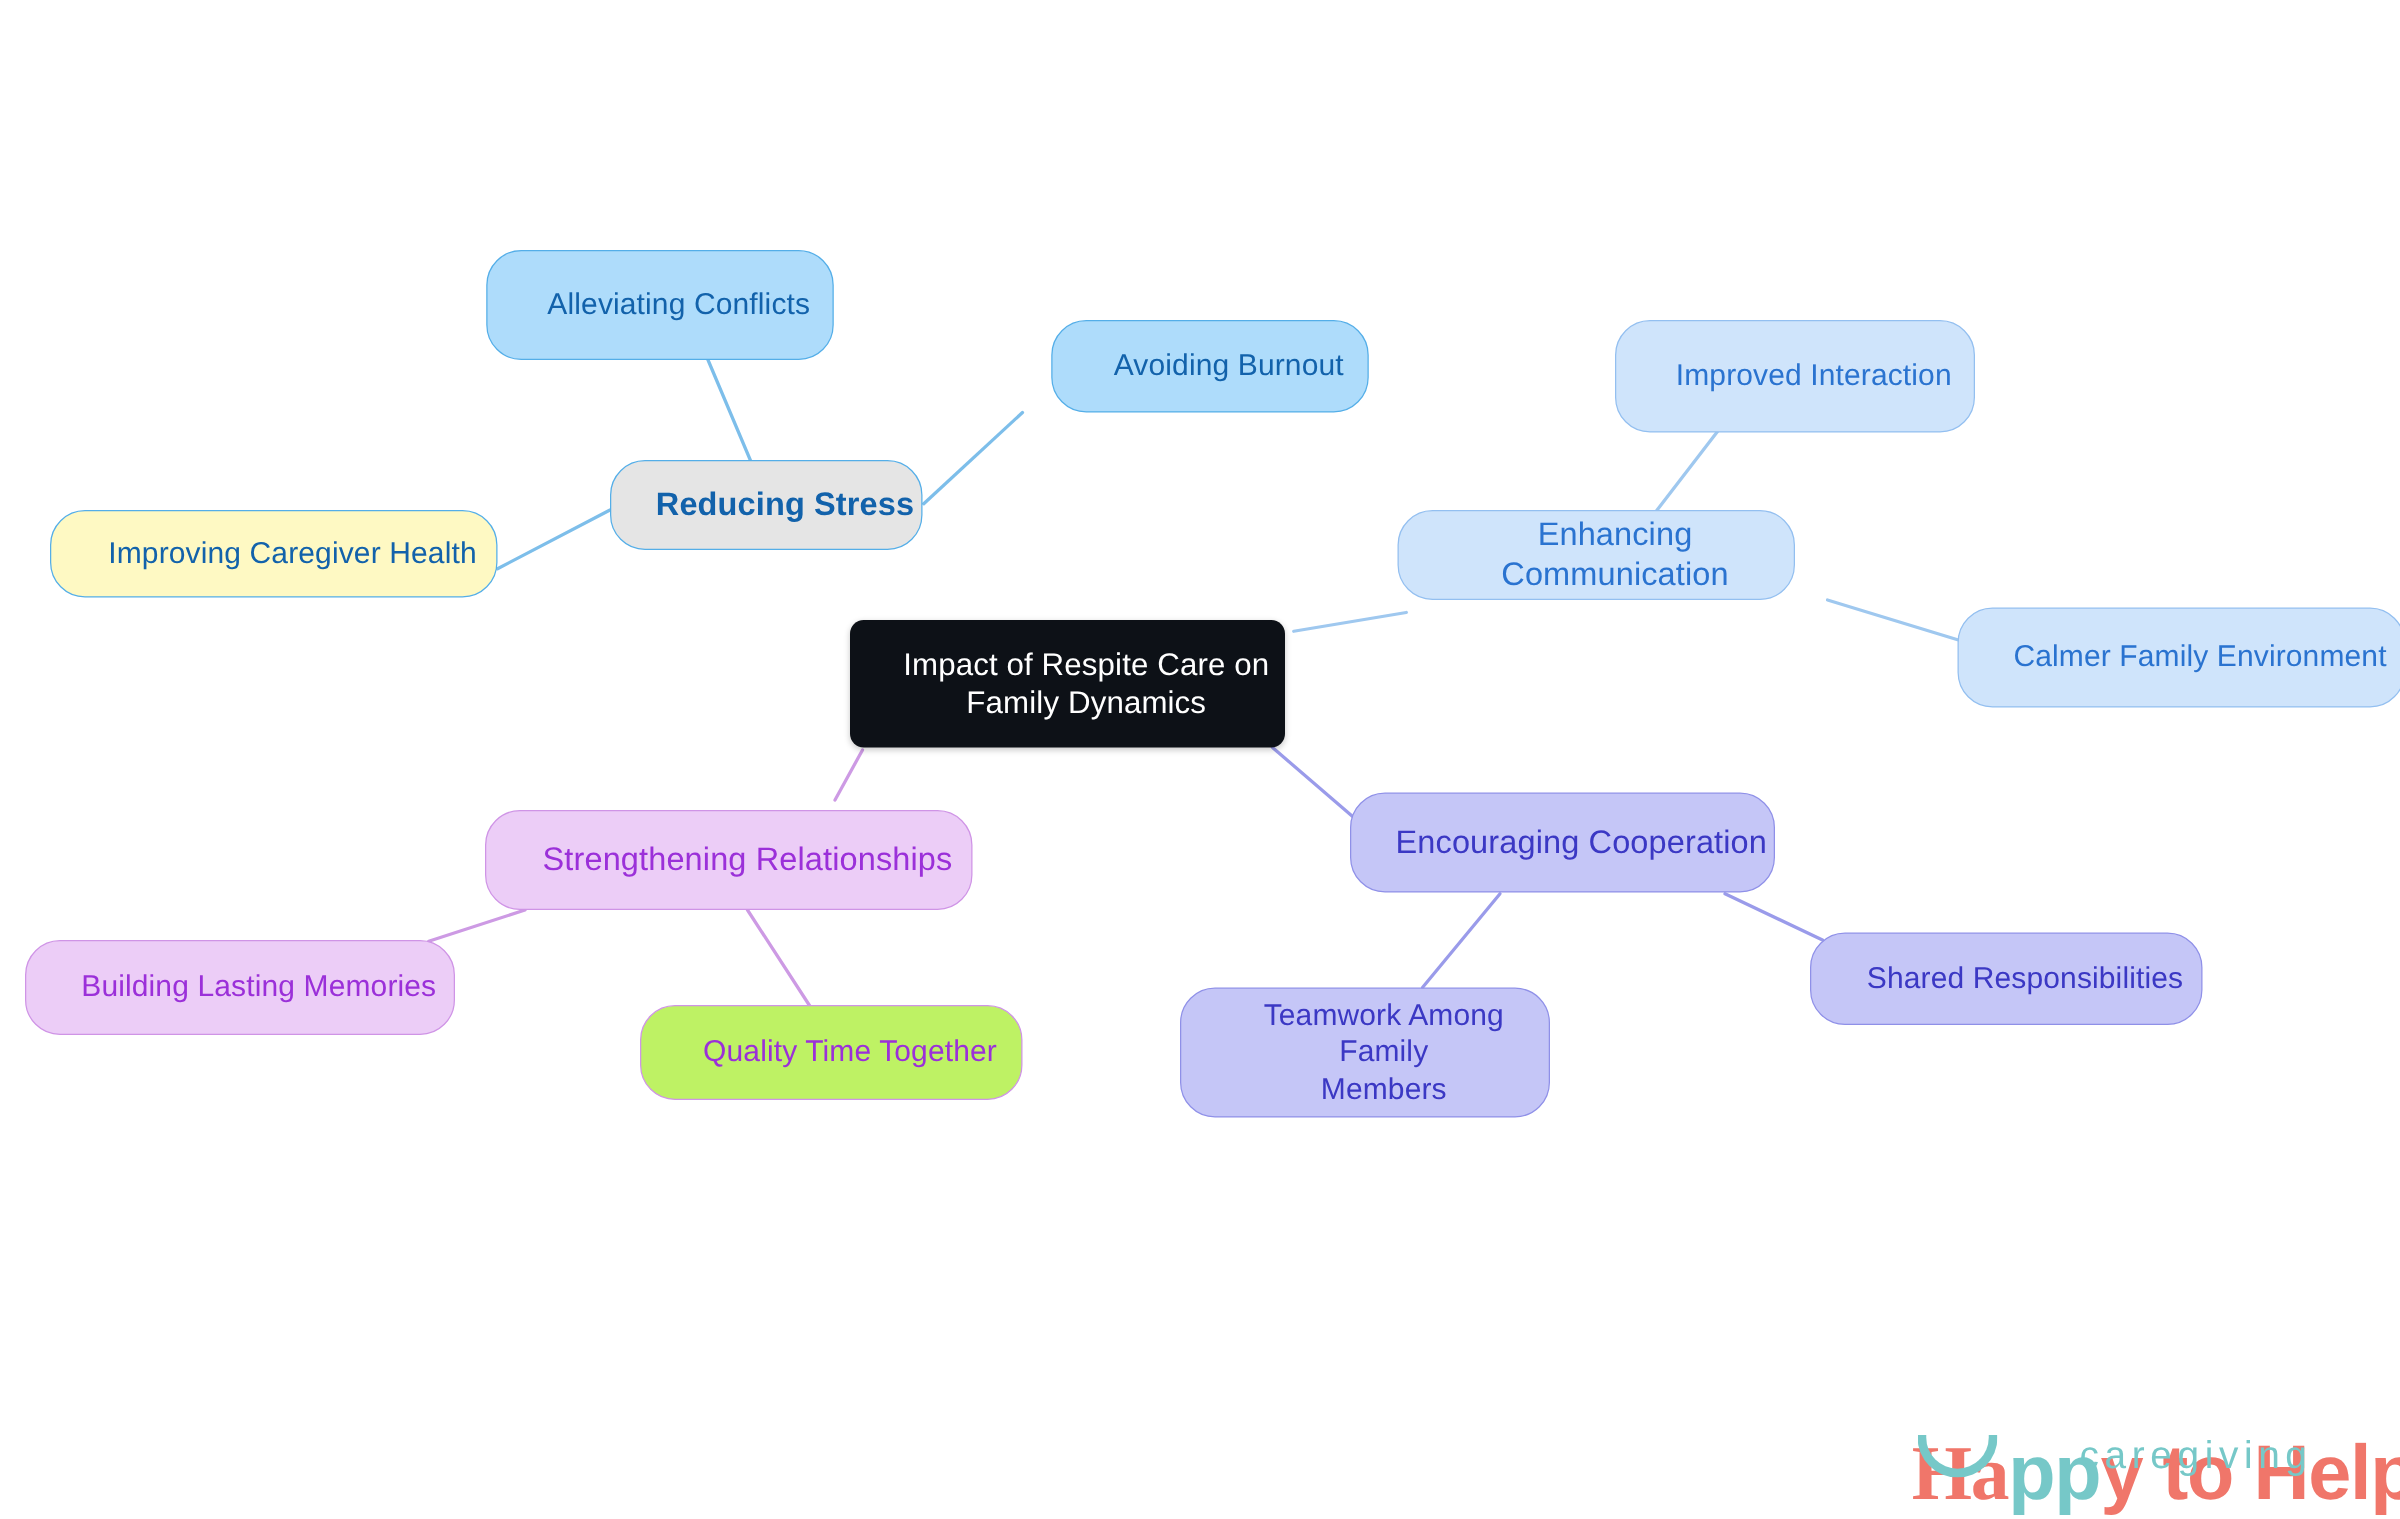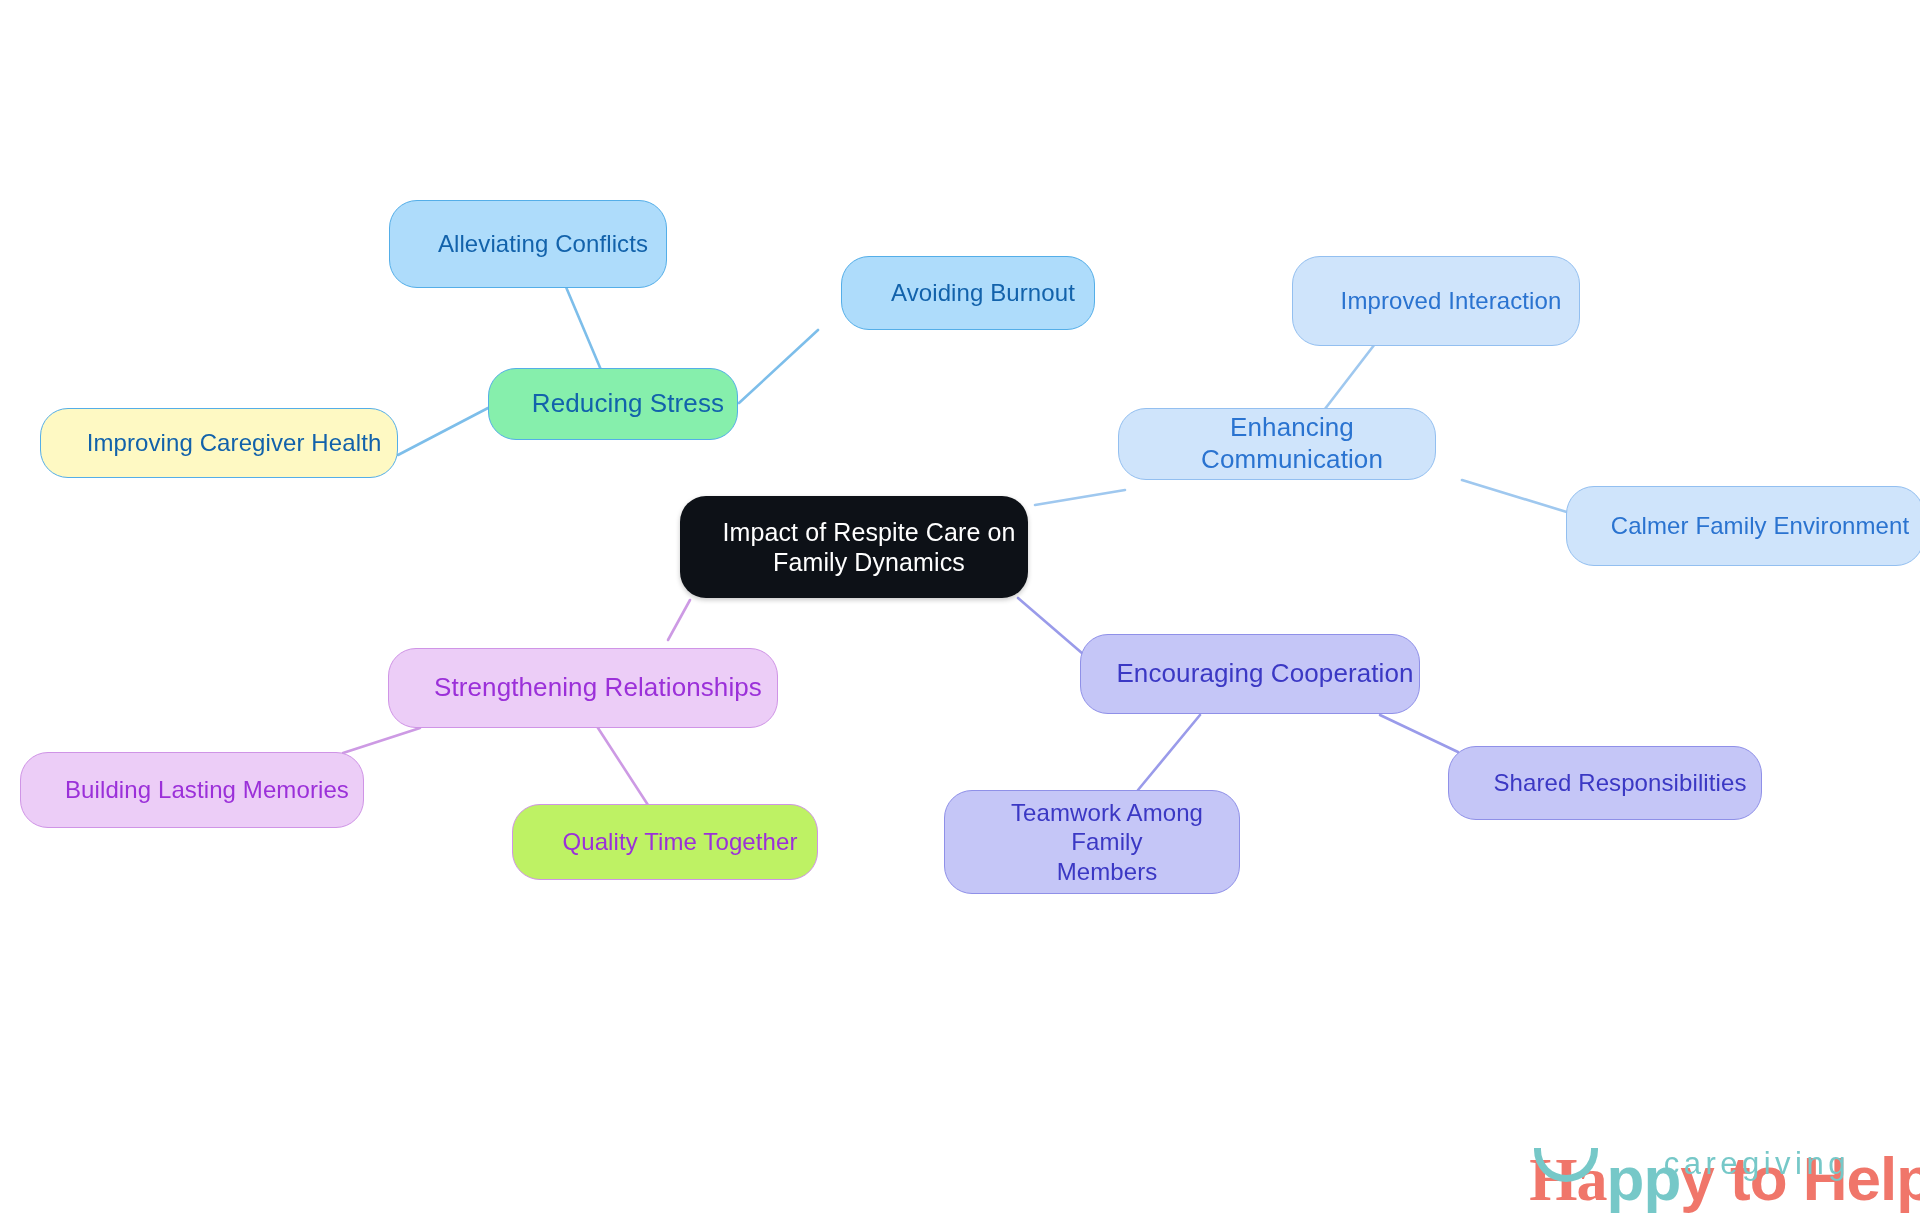--- a/index.html
+++ b/index.html
@@ -41,21 +41,21 @@
     border-radius: 28px;
     border-style: solid;
     border-width: 1.5px;
     line-height: 1.22;
     letter-spacing: 0.1px;
     white-space: pre-line;
     padding-left: 30px;
   }
 
   .node-root {
-    border-radius: 26px;
+    border-radius: 11px;
     border-width: 0;
     color: #ffffff;
     font-size: 25px;
     font-weight: 400;
     box-shadow: 0 2px 5px rgba(0,0,0,0.22);
   }
 
   .node-lvl1 { font-size: 26px; font-weight: 400; }
   .node-lvl2 { font-size: 24px; font-weight: 400; }
 
@@ -123,21 +123,21 @@
 
     <path d="M 420 728 L 343 753" stroke="#cd9ae4" stroke-width="2.6" fill="none" stroke-linecap="round"></path>
     <path d="M 598 728 L 648 805" stroke="#cd9ae4" stroke-width="2.6" fill="none" stroke-linecap="round"></path>
   </svg>
 
   <div class="node node-root" style="left:680px; top:496px; width:348px; height:102px; background:#0d1117;">
     <span>Impact of Respite Care on
 Family Dynamics</span>
   </div>
 
-  <div class="node node-lvl1" style="left:488px; top:368px; width:250px; height:72px; background:#86efac; border-color:#54aee8; color:#1262ab;">
+  <div class="node node-lvl1" style="left:488px; top:368px; width:250px; height:72px; background:#e5e5e5; border-color:#54aee8; color:#1262ab;font-weight:bold;">
     <span>Reducing Stress</span>
   </div>
 
   <div class="node node-lvl2" style="left:389px; top:200px; width:278px; height:88px; background:#aedcfb; border-color:#54aee8; color:#1262ab;">
     <span>Alleviating Conflicts</span>
   </div>
 
   <div class="node node-lvl2" style="left:818px; top:256px; width:254px; height:74px; background:#aedcfb; border-color:#54aee8; color:#1262ab;margin-left:23px;">
     <span>Avoiding Burnout</span>
   </div>

